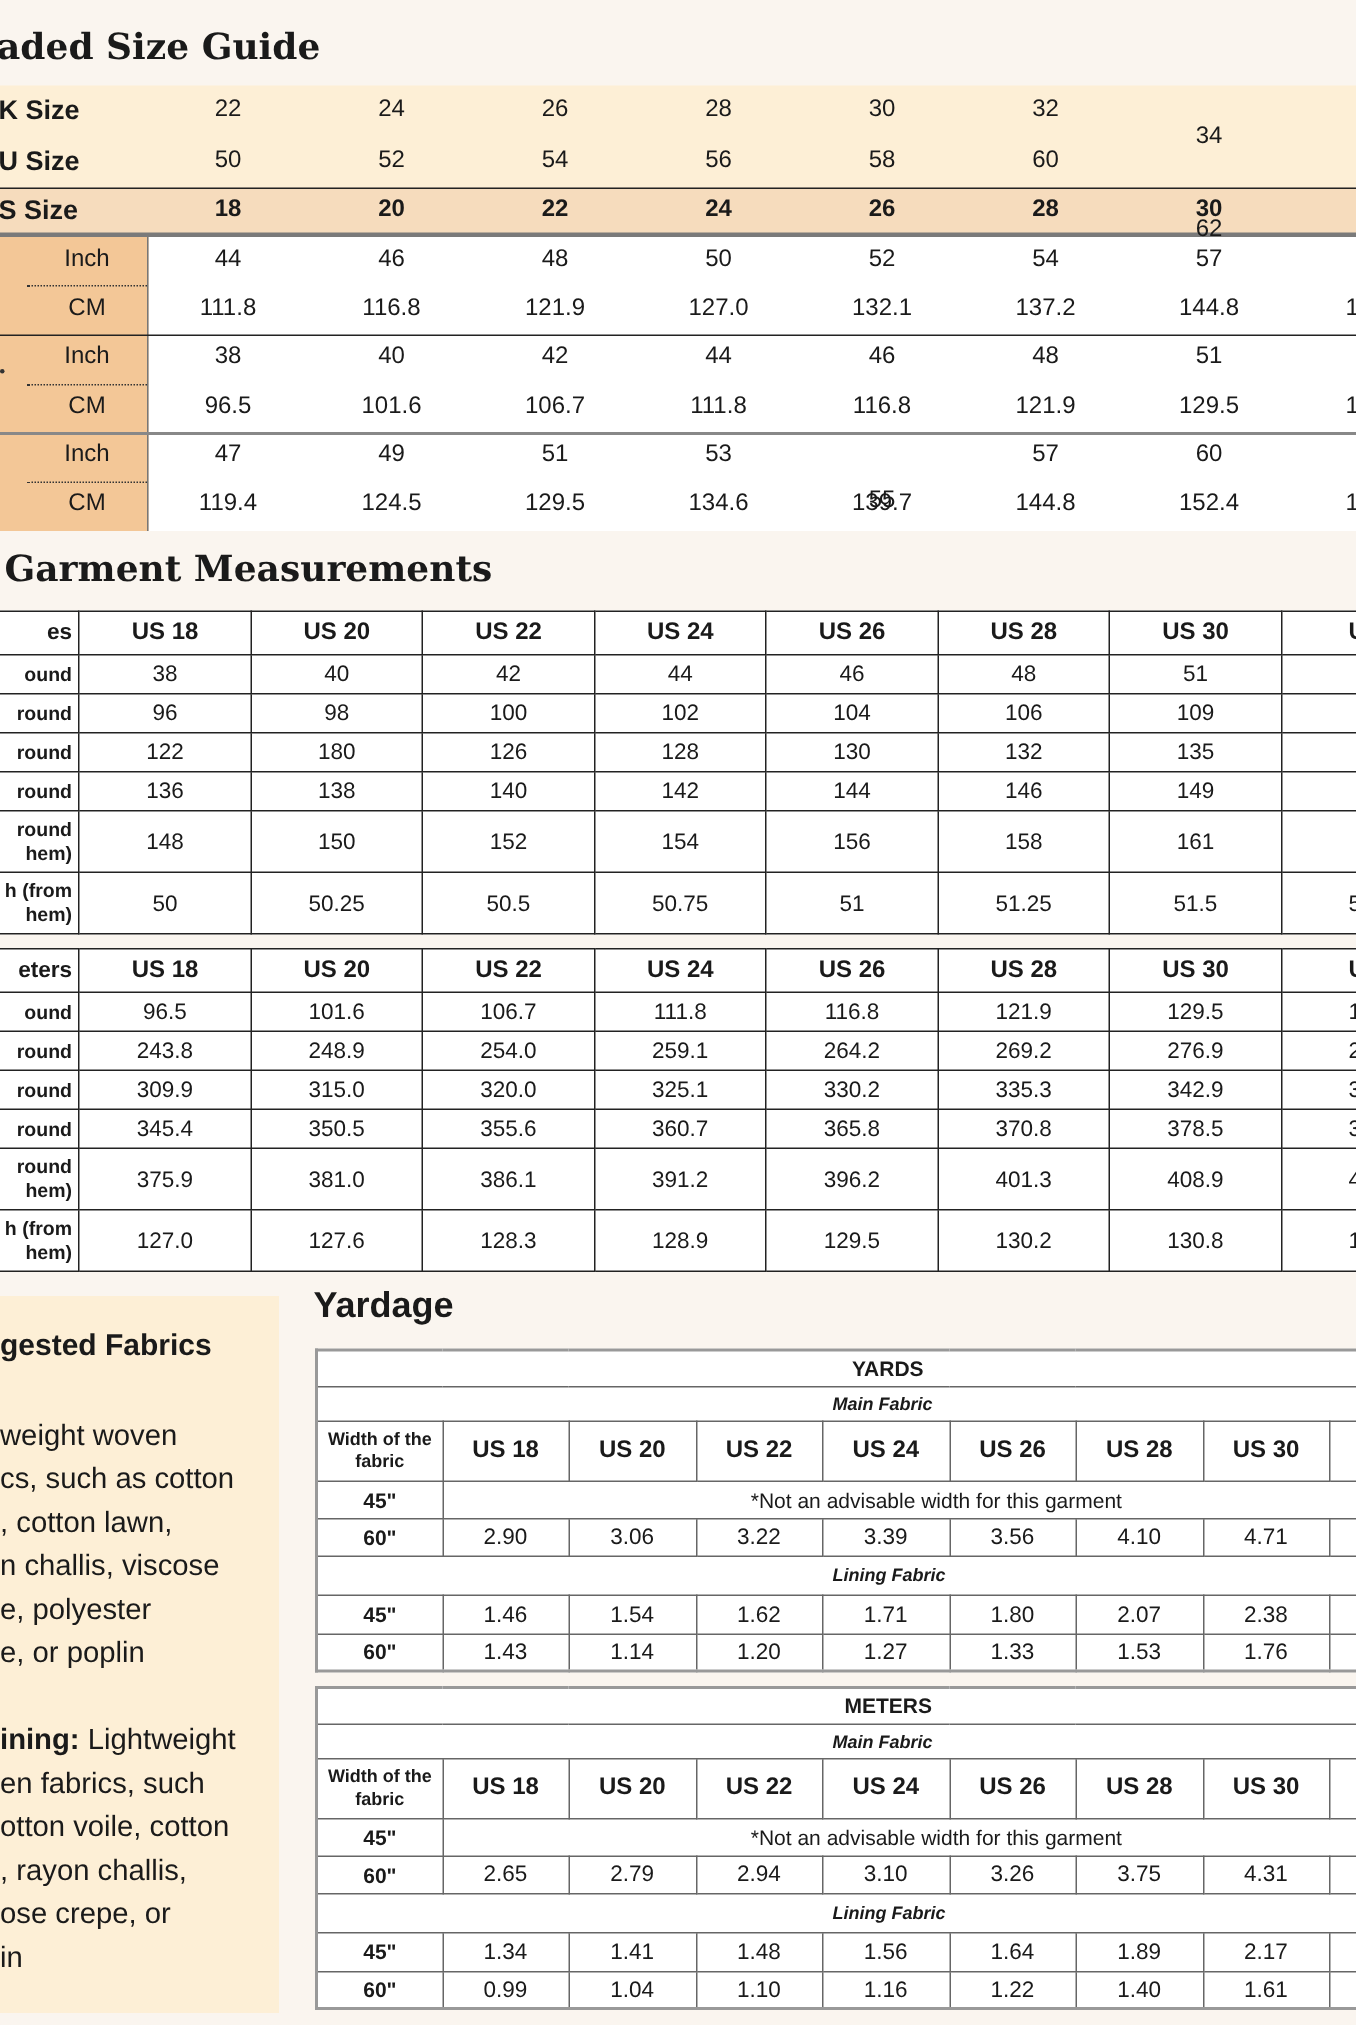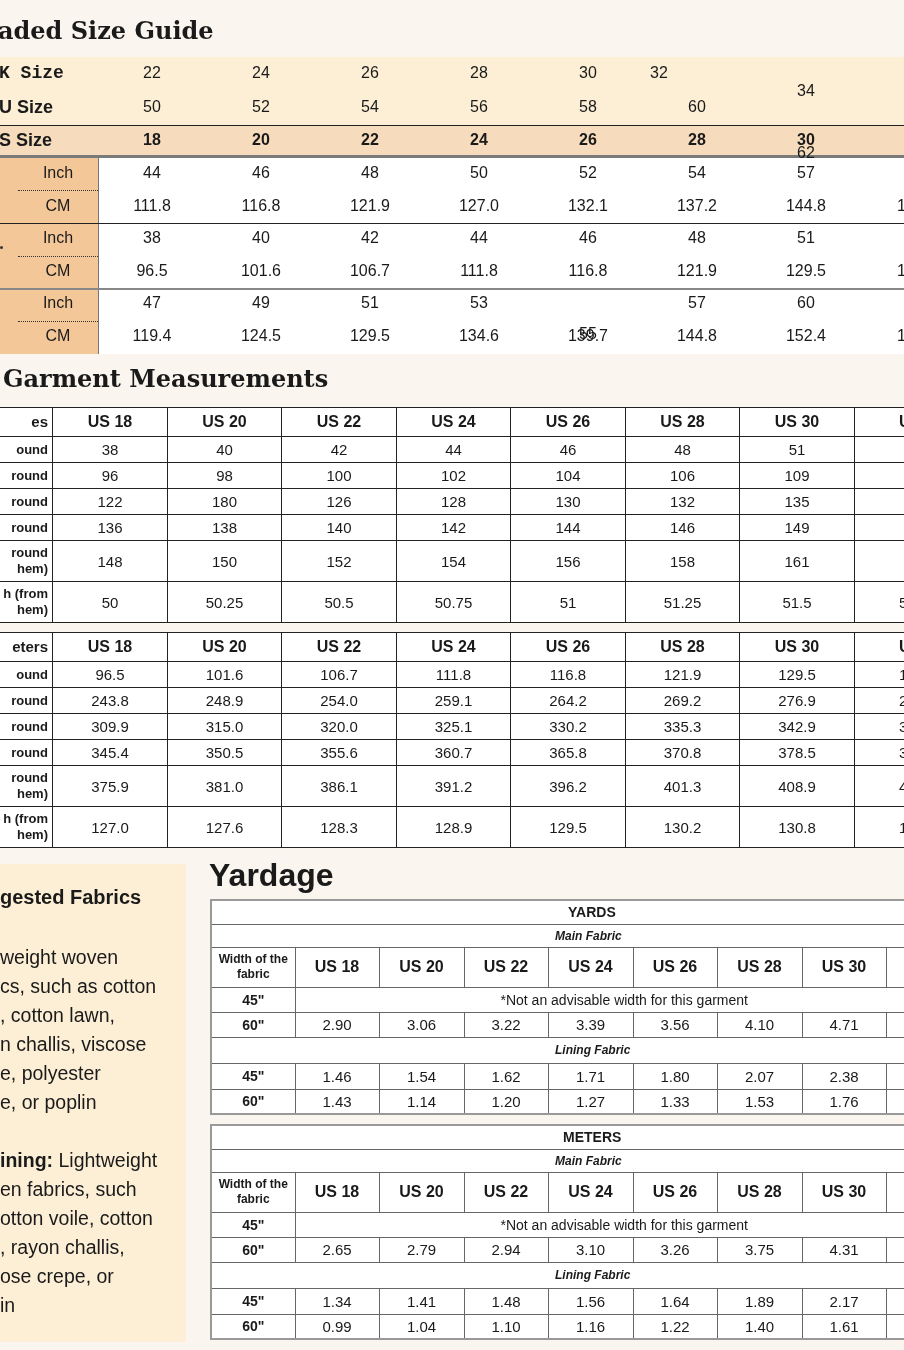--- a/index.html
+++ b/index.html
@@ -49,27 +49,27 @@
 </style>
 </head>
 <body>
 
 <div class="abs serif title" style="left:-2px; top:16px;">aded Size Guide</div>
 
 <div class="sg-band" style="top:57px; height:68px; background:#fdefd6;"></div>
 <div class="sg-band" style="top:125px; height:33px; background:#f6dcbd; border-top:1.5px solid #222; border-bottom:3px solid #7a7a7a; box-sizing:border-box;"></div>
 
 <div class="sg-row" style="top:57px;">
-  <span class="sg-label" style="left:-1px;font-family:Liberation Mono, monospace;">K Size</span>
+  <span class="sg-label" style="left:-1px;">K Size</span>
   <span class="sg-cell" style="left:152px;">22</span>
   <span class="sg-cell" style="left:261px;">24</span>
   <span class="sg-cell" style="left:370px;">26</span>
   <span class="sg-cell" style="left:479px;">28</span>
   <span class="sg-cell" style="left:588px;">30</span>
-  <span class="sg-cell" style="left:659px;">32</span>
+  <span class="sg-cell" style="left:697px;">32</span>
   <span class="sg-cell" style="left:806px;margin-top:18px;">34</span>
 </div>
 <div class="sg-row" style="top:91px;">
   <span class="sg-label" style="left:-1px;">U Size</span>
   <span class="sg-cell" style="left:152px;">50</span>
   <span class="sg-cell" style="left:261px;">52</span>
   <span class="sg-cell" style="left:370px;">54</span>
   <span class="sg-cell" style="left:479px;">56</span>
   <span class="sg-cell" style="left:588px;">58</span>
   <span class="sg-cell" style="left:697px;">60</span>
@@ -365,21 +365,21 @@
   <div class="fabric-text" style="left:0; top:282px;">
     <div><b>ining:</b><span> Lightweight</span></div>
     <div>en fabrics, such</div>
     <div>otton voile, cotton</div>
     <div>, rayon challis,</div>
     <div>ose crepe, or</div>
     <div>in</div>
   </div>
 </div>
 
-<div class="abs" style="left:209px; top:857px; font-size:32px; font-weight:bold; white-space:nowrap;">Yardage</div>
+<div class="abs" style="left:209px; top:857px; font-size:24px; font-weight:bold; white-space:nowrap;">Yardage</div>
 
 <table class="yd" style="left:210px; top:899px; width:780px; border:2px solid #999;">
   <colgroup>
       <col style="width:84px">
       <col style="width:84px">
       <col style="width:85px">
       <col style="width:84px">
       <col style="width:85px">
       <col style="width:84px">
       <col style="width:85px">

